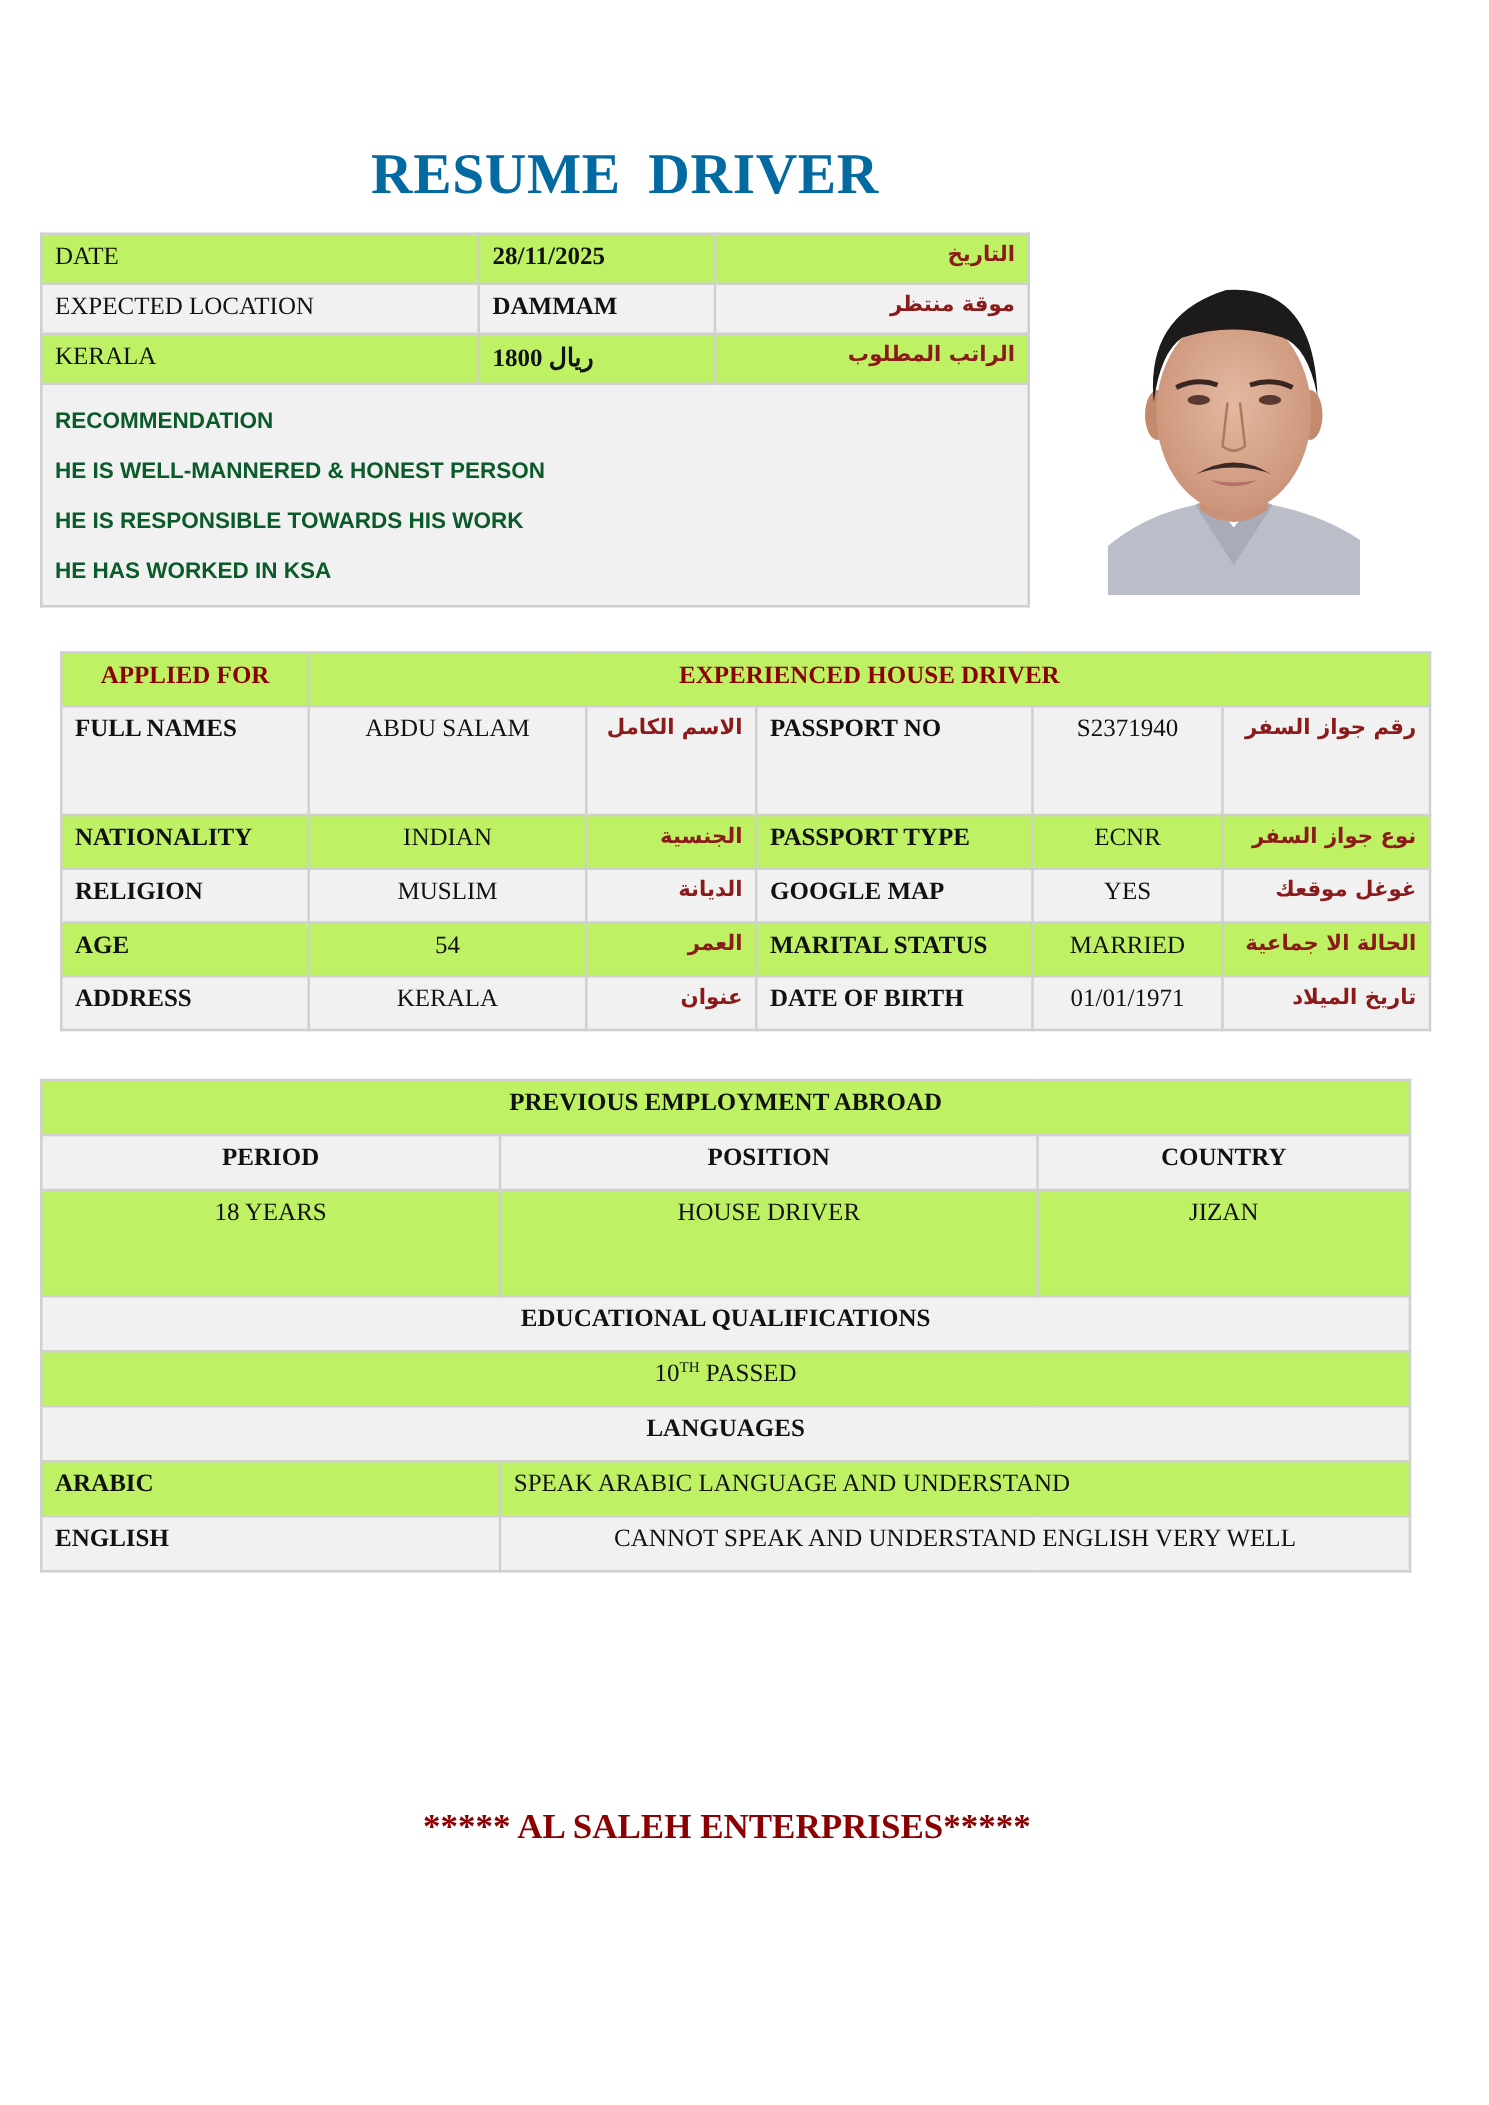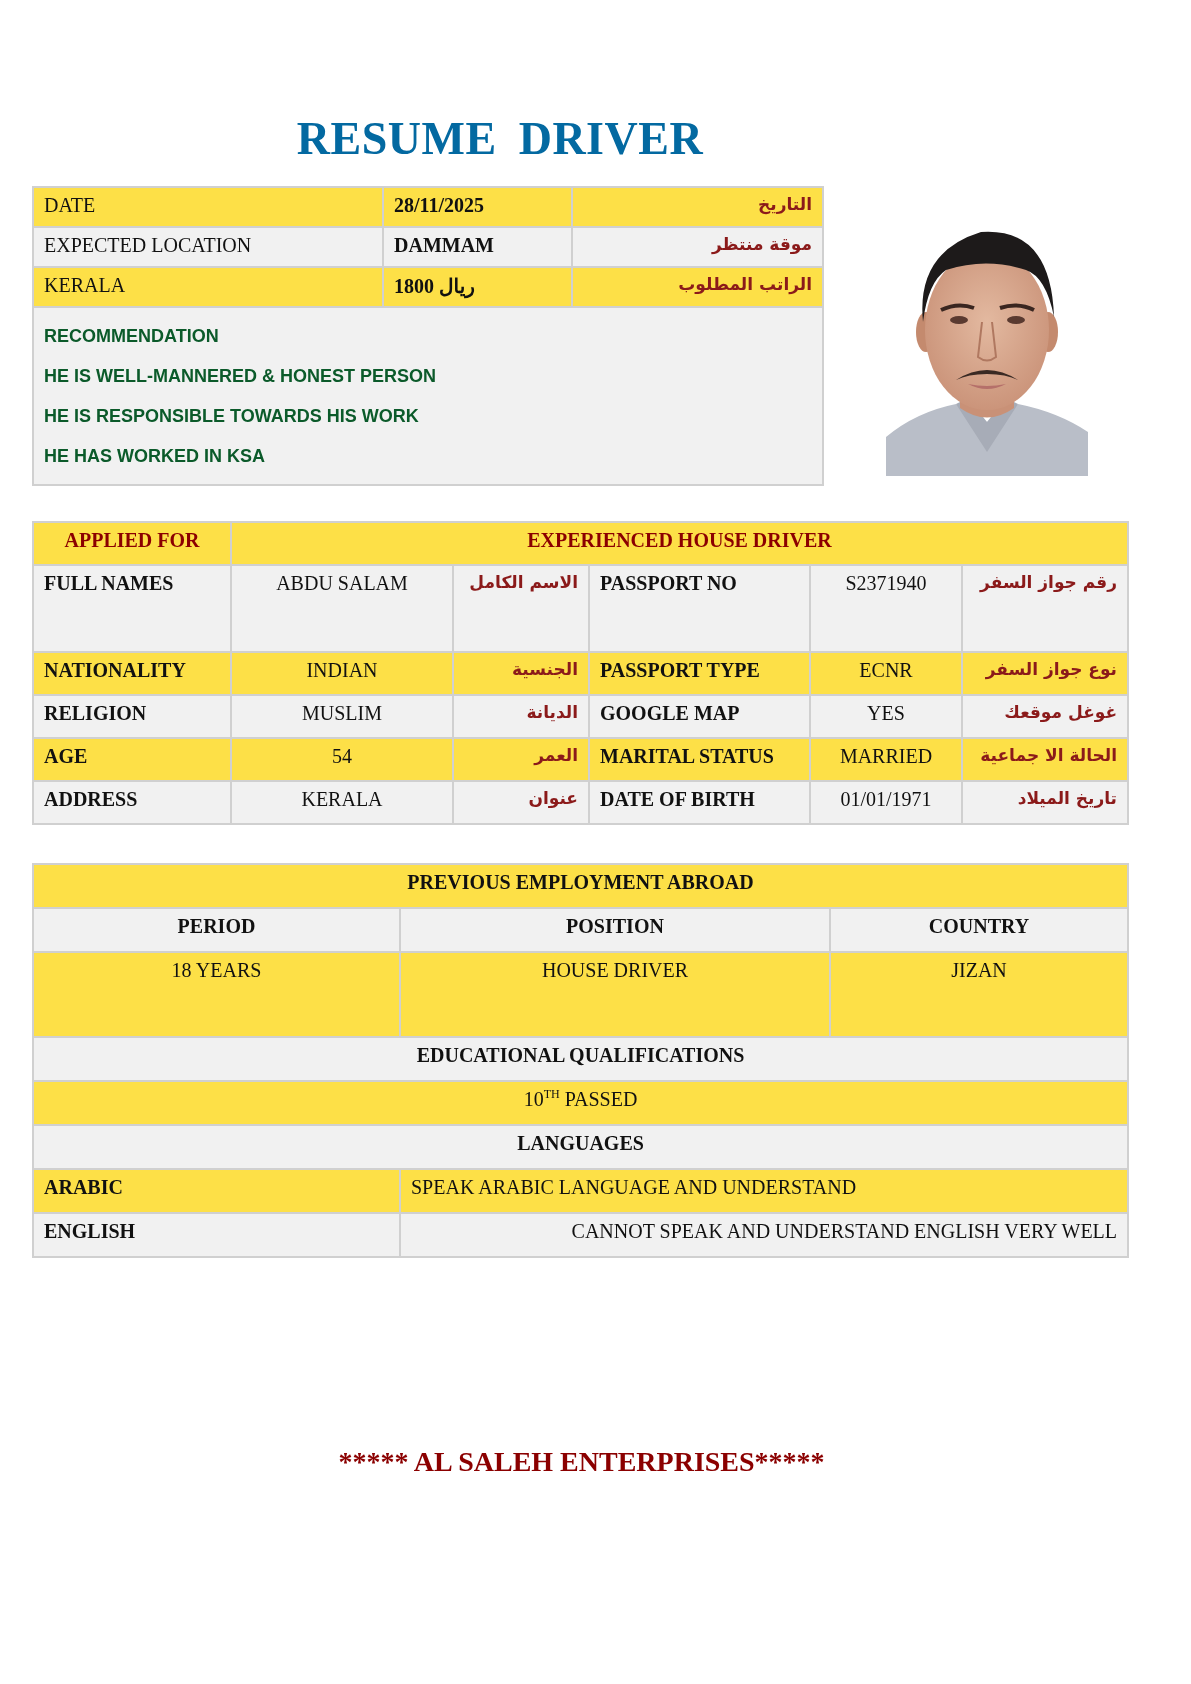--- a/index.html
+++ b/index.html
@@ -8,37 +8,37 @@
 
   .title {
     position: absolute; left: 0; top: 112px; width: 1000px; text-align: center;
     font-family: "Liberation Serif", serif; font-weight: bold; font-size: 46px;
     color: #0369a1; letter-spacing: 0.5px; word-spacing: 10px;
   }
 
   table { border-collapse: collapse; position: absolute; table-layout: fixed; }
   td { border: 2px solid #d0d0d0; vertical-align: top; font-size: 20px; padding: 6px 10px 0 10px; }
   .gray { background: #f1f1f1; border-radius: 13px; }
-  .white { background: #fde047; }
+  .white { background: #bef264; }
   .b { font-weight: bold; }
   .c { text-align: center; }
   .ar { text-align: right; direction: rtl; color: #8b1a1a; font-family: "DejaVu Sans", sans-serif; font-weight: bold; font-size: 17px; }
   .red { color: #8b0000; }
 
   
   #top-table { left: 32px; top: 186px; width: 790px; }
   #top-table td { height: 40px; }
   .rec-cell { height: 215px; padding-top: 16px; }
   .rec-line { font-family: "Liberation Sans", sans-serif; font-weight: bold; font-size: 18px; color: #0b5a2a; height: 40px; line-height: 24px; }
 
   
   .photo { position: absolute; left: 886px; top: 222px; width: 202px; height: 254px; background: #ffffff; overflow: hidden; }
 
   
-  #details-table { left: 32px; top: 521px; width: 1095px; }
+  #details-table { left: 48px; top: 521px; width: 1095px; }
   #details-table td { height: 43px; }
   #details-table td.tall { height: 87px; }
 
   
   #employ-table { left: 32px; top: 863px; width: 1095px; }
   #employ-table td { height: 44px; text-align: center; }
   #employ-table td.data { height: 85px; }
 
   .sup { font-size: 12px; vertical-align: super; line-height: 0; }
 
@@ -211,21 +211,21 @@
   </tr>
   <tr class="gray">
     <td colspan="3" class="b">LANGUAGES</td>
   </tr>
   <tr class="white">
     <td class="b" style="text-align:left">ARABIC</td>
     <td colspan="2" style="text-align:left">SPEAK ARABIC LANGUAGE AND UNDERSTAND</td>
   </tr>
   <tr class="gray">
     <td class="b" style="text-align:left">ENGLISH</td>
-    <td colspan="2" style="text-align:right">CANNOT SPEAK AND UNDERSTAND ENGLISH VERY WELL</td>
+    <td colspan="2" style="text-align:center">CANNOT SPEAK AND UNDERSTAND ENGLISH VERY WELL</td>
   </tr>
 </tbody>
   </table>
 
 <table id="remarks-table">
   <colgroup>
       <col style="width:1095px">
     </colgroup>
   <tbody>
 </tbody>

